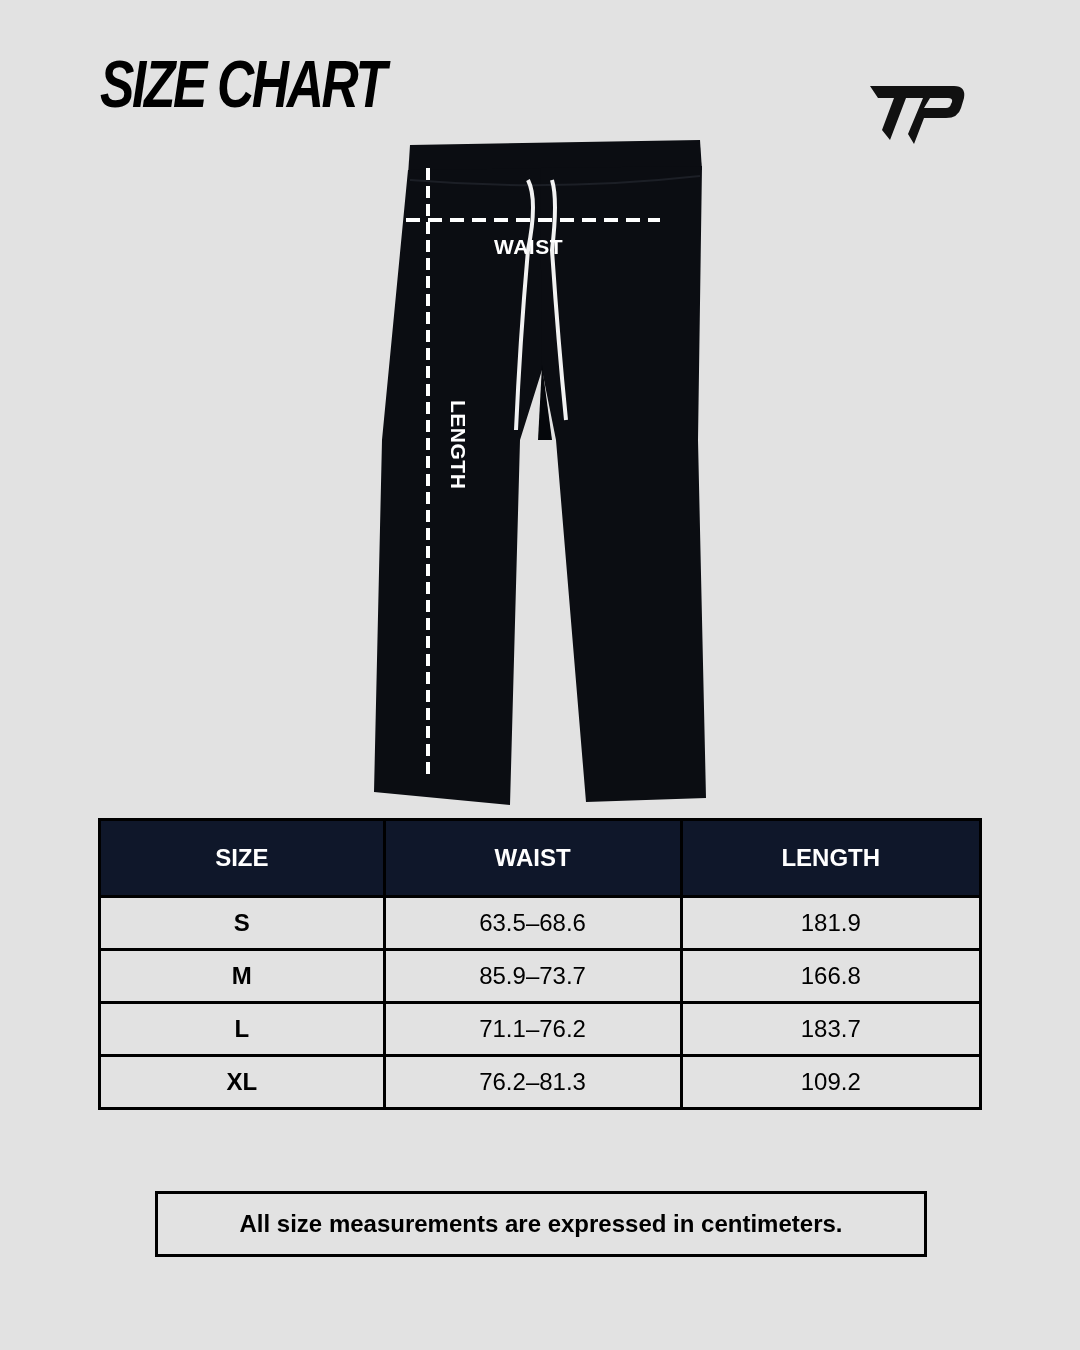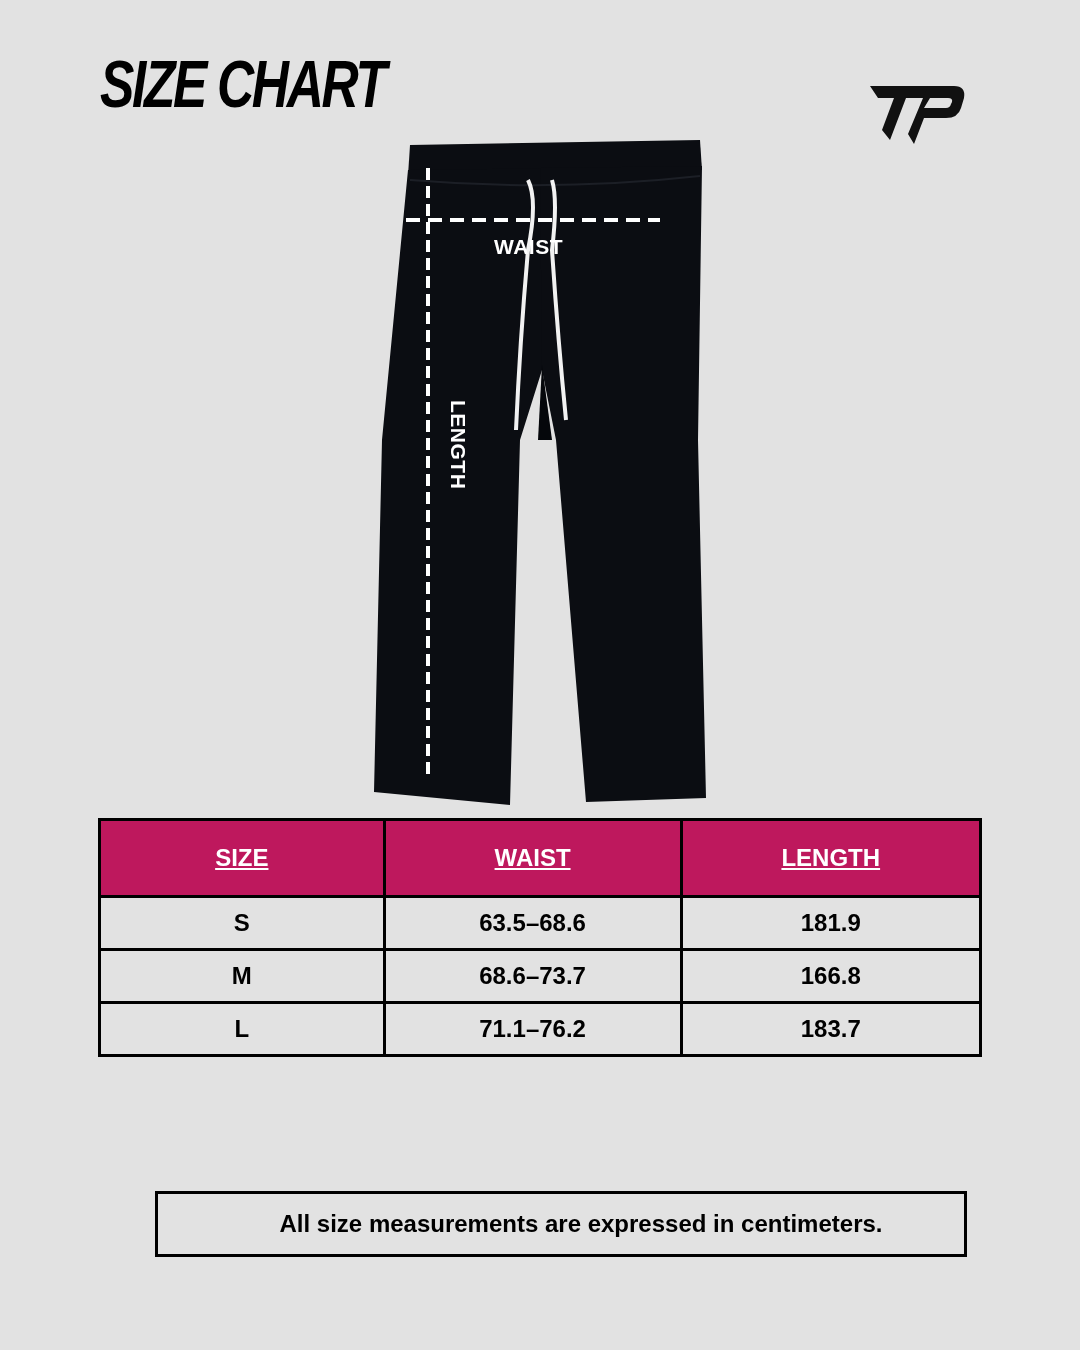--- a/index.html
+++ b/index.html
@@ -3,25 +3,25 @@
 <meta charset="utf-8">
 <style>
   html, body { margin:0; padding:0; }
   body { width:1080px; height:1350px; background:#e2e2e2; position:relative; overflow:hidden; font-family:"Liberation Sans", sans-serif; color:#000; }
   .title { position:absolute; left:100px; top:44px; font-family:"Liberation Sans", sans-serif; font-weight:900; font-style:italic; font-size:66px; letter-spacing:-3px; transform:scaleX(0.78); transform-origin:left top; line-height:80px; }
   .logo { position:absolute; left:868px; top:84px; width:100px; height:62px; }
   .figure { position:absolute; left:370px; top:140px; width:340px; height:665px; }
   .waist-label { position:absolute; left:494px; top:235px; color:#fff; font-weight:700; font-size:21px; letter-spacing:0.5px; }
   .length-label { position:absolute; left:446px; top:400px; color:#fff; font-weight:700; font-size:21px; letter-spacing:0.5px; writing-mode:vertical-rl; }
   .table { position:absolute; left:98px; top:818px; width:884px; border-collapse:collapse; }
-  .table th { background:#be185d; color:#fff; font-weight:700; font-size:24px; height:72px; text-align:center; border:3px solid #000;text-decoration:underline; }
-  .table td { border:3px solid #000; text-align:center; font-size:24px; height:48px; background:#e2e2e2;font-weight:bold; }
+  .table th { background:#0f172a; color:#fff; font-weight:700; font-size:24px; height:72px; text-align:center; border:3px solid #000; }
+  .table td { border:3px solid #000; text-align:center; font-size:24px; height:48px; background:#e2e2e2; }
   .table td.size { font-weight:700; }
   .col1 { width:286px; } .col2 { width:298px; } .col3 { width:300px; }
-  .note { position:absolute; left:155px; top:1191px; width:766px; height:60px; border:3px solid #000; display:flex; align-items:center; justify-content:center; font-size:24px; font-weight:700;padding-left:40px; }
+  .note { position:absolute; left:155px; top:1191px; width:766px; height:60px; border:3px solid #000; display:flex; align-items:center; justify-content:center; font-size:24px; font-weight:700; }
 </style>
 </head>
 <body>
 
 <div class="title">SIZE CHART</div>
 
 <svg class="logo" viewBox="0 0 100 62">
   <polygon points="2,2 62,2 56,14 38,14 22,56 14,46 26,14 10,14" fill="#111"></polygon>
   <path d="M44,2 L86,2 Q98,2 96,14 L93,24 Q90,34 78,34 L56,34 L46,60 L40,50 L60,2 Z M62,14 L56,24 L78,24 Q82,24 83,20 L84,18 Q85,14 80,14 Z" fill="#111" fill-rule="evenodd"></path>
 </svg>
@@ -58,24 +58,29 @@
     </tr>
   </thead>
   <tbody>
     <tr>
       <td class="size">S</td>
       <td>63.5–68.6</td>
       <td>181.9</td>
     </tr>
     <tr>
       <td class="size">M</td>
-      <td>68.6–73.7</td>
+      <td>85.9–73.7</td>
       <td>166.8</td>
     </tr>
     <tr>
       <td class="size">L</td>
       <td>71.1–76.2</td>
       <td>183.7</td>
     </tr>
+    <tr>
+      <td class="size">XL</td>
+      <td>76.2–81.3</td>
+      <td>109.2</td>
+    </tr>
   </tbody>
 </table>
 
 <div class="note">All size measurements are expressed in centimeters.</div>
 
 </body></html>

